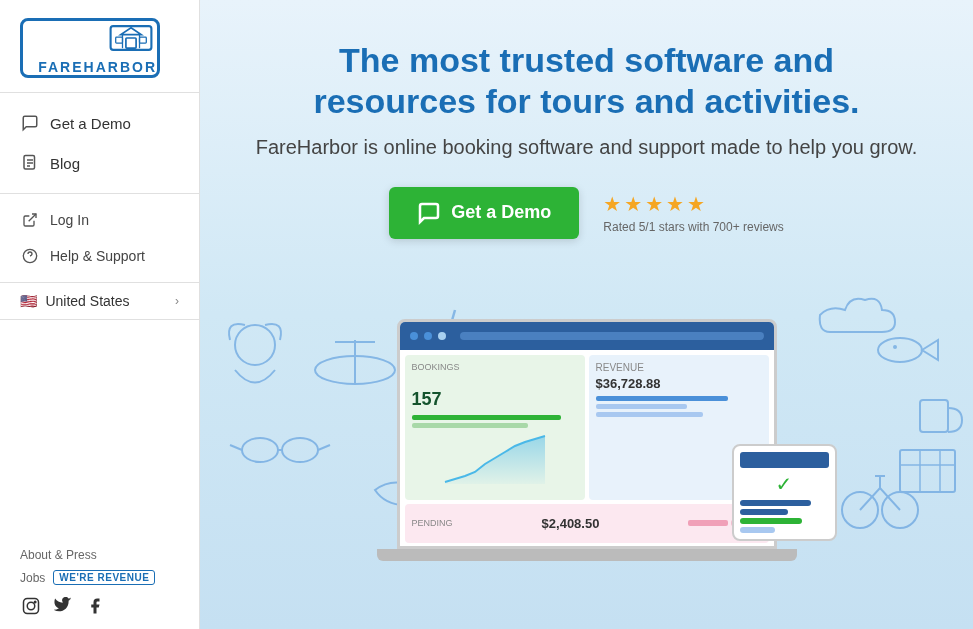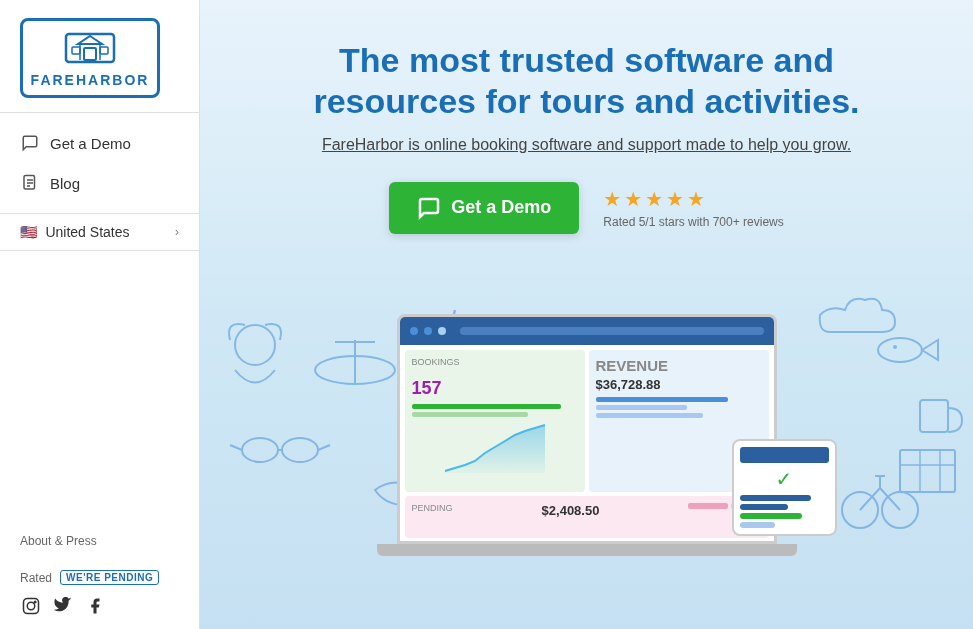--- a/index.html
+++ b/index.html
@@ -15,26 +15,26 @@
       flex-direction: column;
       height: 629px;
       overflow: hidden;
     }
     #logo-area {
       padding: 18px 20px 14px;
       border-bottom: 1px solid #e0e0e0;
     }
     .logo-box {
       width: 140px;
-      height: 80px;
+      height: 60px;
       border: 3px solid #1a6eb5;
       border-radius: 8px;
       display: flex;
       flex-direction: column;
-      align-items: center;
+      align-items: flex-end;
       justify-content: center;
       position: relative;
       gap: 2px;
     }
     .logo-text {
       font-size: 14px;
       font-weight: 800;
       color: #1a6eb5;
       letter-spacing: 2px;
       margin-top: 2px;
@@ -87,21 +87,21 @@
       color: #888;
       font-size: 12px;
     }
     .footer-section {
       padding: 12px 20px;
       margin-top: auto;
     }
     .footer-links {
       font-size: 12px;
       color: #666;
-      margin-bottom: 22px;
+      margin-bottom: 8px;
     }
     .jobs-row {
       display: flex;
       align-items: center;
       gap: 8px;
       margin-bottom: 10px;
       font-size: 12px;
       color: #666;
     }
     .hiring-badge {
@@ -143,25 +143,24 @@
     .main-heading {
       font-size: 34px;
       font-weight: 800;
       color: #1a6eb5;
       text-align: center;
       line-height: 1.2;
       margin-bottom: 14px;
       max-width: 640px;
     }
     .main-subtext {
-      font-size: 16px;
+      font-size: 20px;
       color: #444;
       text-align: center;
       margin-bottom: 28px;
-      text-decoration: underline;
     }
     .cta-row {
       display: flex;
       align-items: center;
       gap: 24px;
       margin-bottom: 32px;
     }
     .demo-btn {
       background: #2db336;
       color: #fff;
@@ -305,34 +304,56 @@
           <rect x="4" y="2" width="14" height="18" rx="2"></rect>
           <line x1="8" y1="8" x2="16" y2="8"></line>
           <line x1="8" y1="12" x2="16" y2="12"></line>
           <line x1="8" y1="16" x2="12" y2="16"></line>
         </svg>
       </div>
       <span>Blog</span>
     </div>
   </div>
 
+  <div class="nav-section-2">
+    <div class="nav-item-sm">
+      <div class="nav-icon">
+        <svg width="16" height="16" viewBox="0 0 24 24" fill="none" stroke="#555" stroke-width="2">
+          <path d="M18 13v6a2 2 0 0 1-2 2H5a2 2 0 0 1-2-2V8a2 2 0 0 1 2-2h6"></path>
+          <polyline points="15 3 21 3 21 9"></polyline>
+          <line x1="10" y1="14" x2="21" y2="3"></line>
+        </svg>
+      </div>
+      <span>Log In</span>
+    </div>
+    <div class="nav-item-sm">
+      <div class="nav-icon">
+        <svg width="16" height="16" viewBox="0 0 24 24" fill="none" stroke="#555" stroke-width="2">
+          <circle cx="12" cy="12" r="10"></circle>
+          <path d="M9 9a3 3 0 0 1 6 0c0 2-3 3-3 3"></path>
+          <line x1="12" y1="17" x2="12.01" y2="17"></line>
+        </svg>
+      </div>
+      <span>Help &amp; Support</span>
+    </div>
+  </div>
 
   <div class="united-states-row">
     <span>🇺🇸</span>
     <span>United States</span>
     <span class="chevron">›</span>
   </div>
 
   <div class="footer-section">
     <div class="footer-links">
       <span>About &amp; Press</span>
     </div>
     <div class="jobs-row">
-      <span>Rated</span>
-      <span class="hiring-badge">WE'RE PENDING</span>
+      <span>Jobs</span>
+      <span class="hiring-badge">WE'RE REVENUE</span>
     </div>
     <div class="social-icons">
       <div class="social-icon">
         <svg width="18" height="18" viewBox="0 0 24 24" fill="none" stroke="#333" stroke-width="2">
           <rect x="2" y="2" width="20" height="20" rx="5"></rect>
           <circle cx="12" cy="12" r="5"></circle>
           <circle cx="17.5" cy="6.5" r="1" fill="#333"></circle>
         </svg>
       </div>
       <div class="social-icon">
@@ -425,22 +446,22 @@
       <div class="laptop-screen">
         <div class="screen-header">
           <div class="screen-dot"></div>
             <div class="screen-dot"></div>
             <div class="screen-dot" style="background:#a8d0f0;"></div>
           <div style="flex:1;height:8px;background:#4a80c0;border-radius:4px;margin-left:8px;"></div>
         </div>
         <div style="display:grid;grid-template-columns:1fr 1fr;gap:4px;padding:5px;height:198px;">
 
           <div style="background:#e8f5e8;border-radius:4px;padding:7px;">
-            <div style="font-size:9px;color:#888;margin-bottom:11px;">BOOKINGS</div>
-            <div style="font-size:18px;font-weight:700;color:#a21caf;">157</div>
+            <div style="font-size:9px;color:#888;margin-bottom:17px;">BOOKINGS</div>
+            <div style="font-size:18px;font-weight:700;color:#14532d;">157</div>
             <div style="display:flex;gap:2px;margin-top:5px;">
               <div style="height:5px;width:90%;background:#2db336;border-radius:2px;"></div>
             </div>
             <div style="display:flex;gap:2px;margin-top:3px;">
               <div style="height:5px;width:70%;background:#a8d8a8;border-radius:2px;"></div>
             </div>
             <div style="height:50px;margin-top:6px;position:relative;">
               <svg viewBox="0 0 100 50" width="100%" height="100%">
                 <defs>
                   <linearGradient id="chartGrad" x1="0" y1="0" x2="0" y2="1">
@@ -448,34 +469,34 @@
                     <stop offset="100%" stop-color="#4ab8e8" stop-opacity="0.05"></stop>
                   </linearGradient>
                 </defs>
                 <path d="M0 48 L10 45 L20 42 L30 38 L40 30 L50 24 L60 18 L70 12 L80 8 L90 5 L100 2 L100 50 L0 50Z" fill="url(#chartGrad)"></path>
                 <path d="M0 48 L10 45 L20 42 L30 38 L40 30 L50 24 L60 18 L70 12 L80 8 L90 5 L100 2" fill="none" stroke="#4ab8e8" stroke-width="2"></path>
               </svg>
             </div>
           </div>
 
           <div style="background:#e8f2fb;border-radius:4px;padding:7px;">
-            <div style="font-size:15px;color:#888;margin-bottom:3px;font-weight:bold;">REVENUE</div>
+            <div style="font-size:10px;color:#888;margin-bottom:3px;">REVENUE</div>
             <div style="font-size:13px;font-weight:700;color:#333;">$36,728.88</div>
             <div style="display:flex;gap:2px;margin-top:5px;">
               <div style="height:5px;width:80%;background:#4a90d9;border-radius:2px;"></div>
             </div>
             <div style="display:flex;gap:2px;margin-top:3px;">
               <div style="height:5px;width:55%;background:#a8c8f0;border-radius:2px;"></div>
             </div>
             <div style="display:flex;gap:2px;margin-top:3px;">
               <div style="height:5px;width:65%;background:#a8c8f0;border-radius:2px;"></div>
             </div>
           </div>
 
-          <div style="background:#fce8f0;border-radius:4px;padding:7px;grid-column:1/3;display:flex;justify-content:space-between;">
+          <div style="background:#fce8f0;border-radius:4px;padding:7px;grid-column:1/3;display:flex;align-items:center;justify-content:space-between;">
             <div style="font-size:9px;color:#888;">PENDING</div>
             <div style="font-size:13px;font-weight:700;color:#333;">$2,408.50</div>
             <div style="display:flex;gap:3px;">
               <div style="height:6px;width:40px;background:#f0a0b8;border-radius:2px;"></div>
               <div style="height:6px;width:30px;background:#f0c0d0;border-radius:2px;"></div>
             </div>
           </div>
         </div>
       </div>
       <div class="laptop-base"></div>

